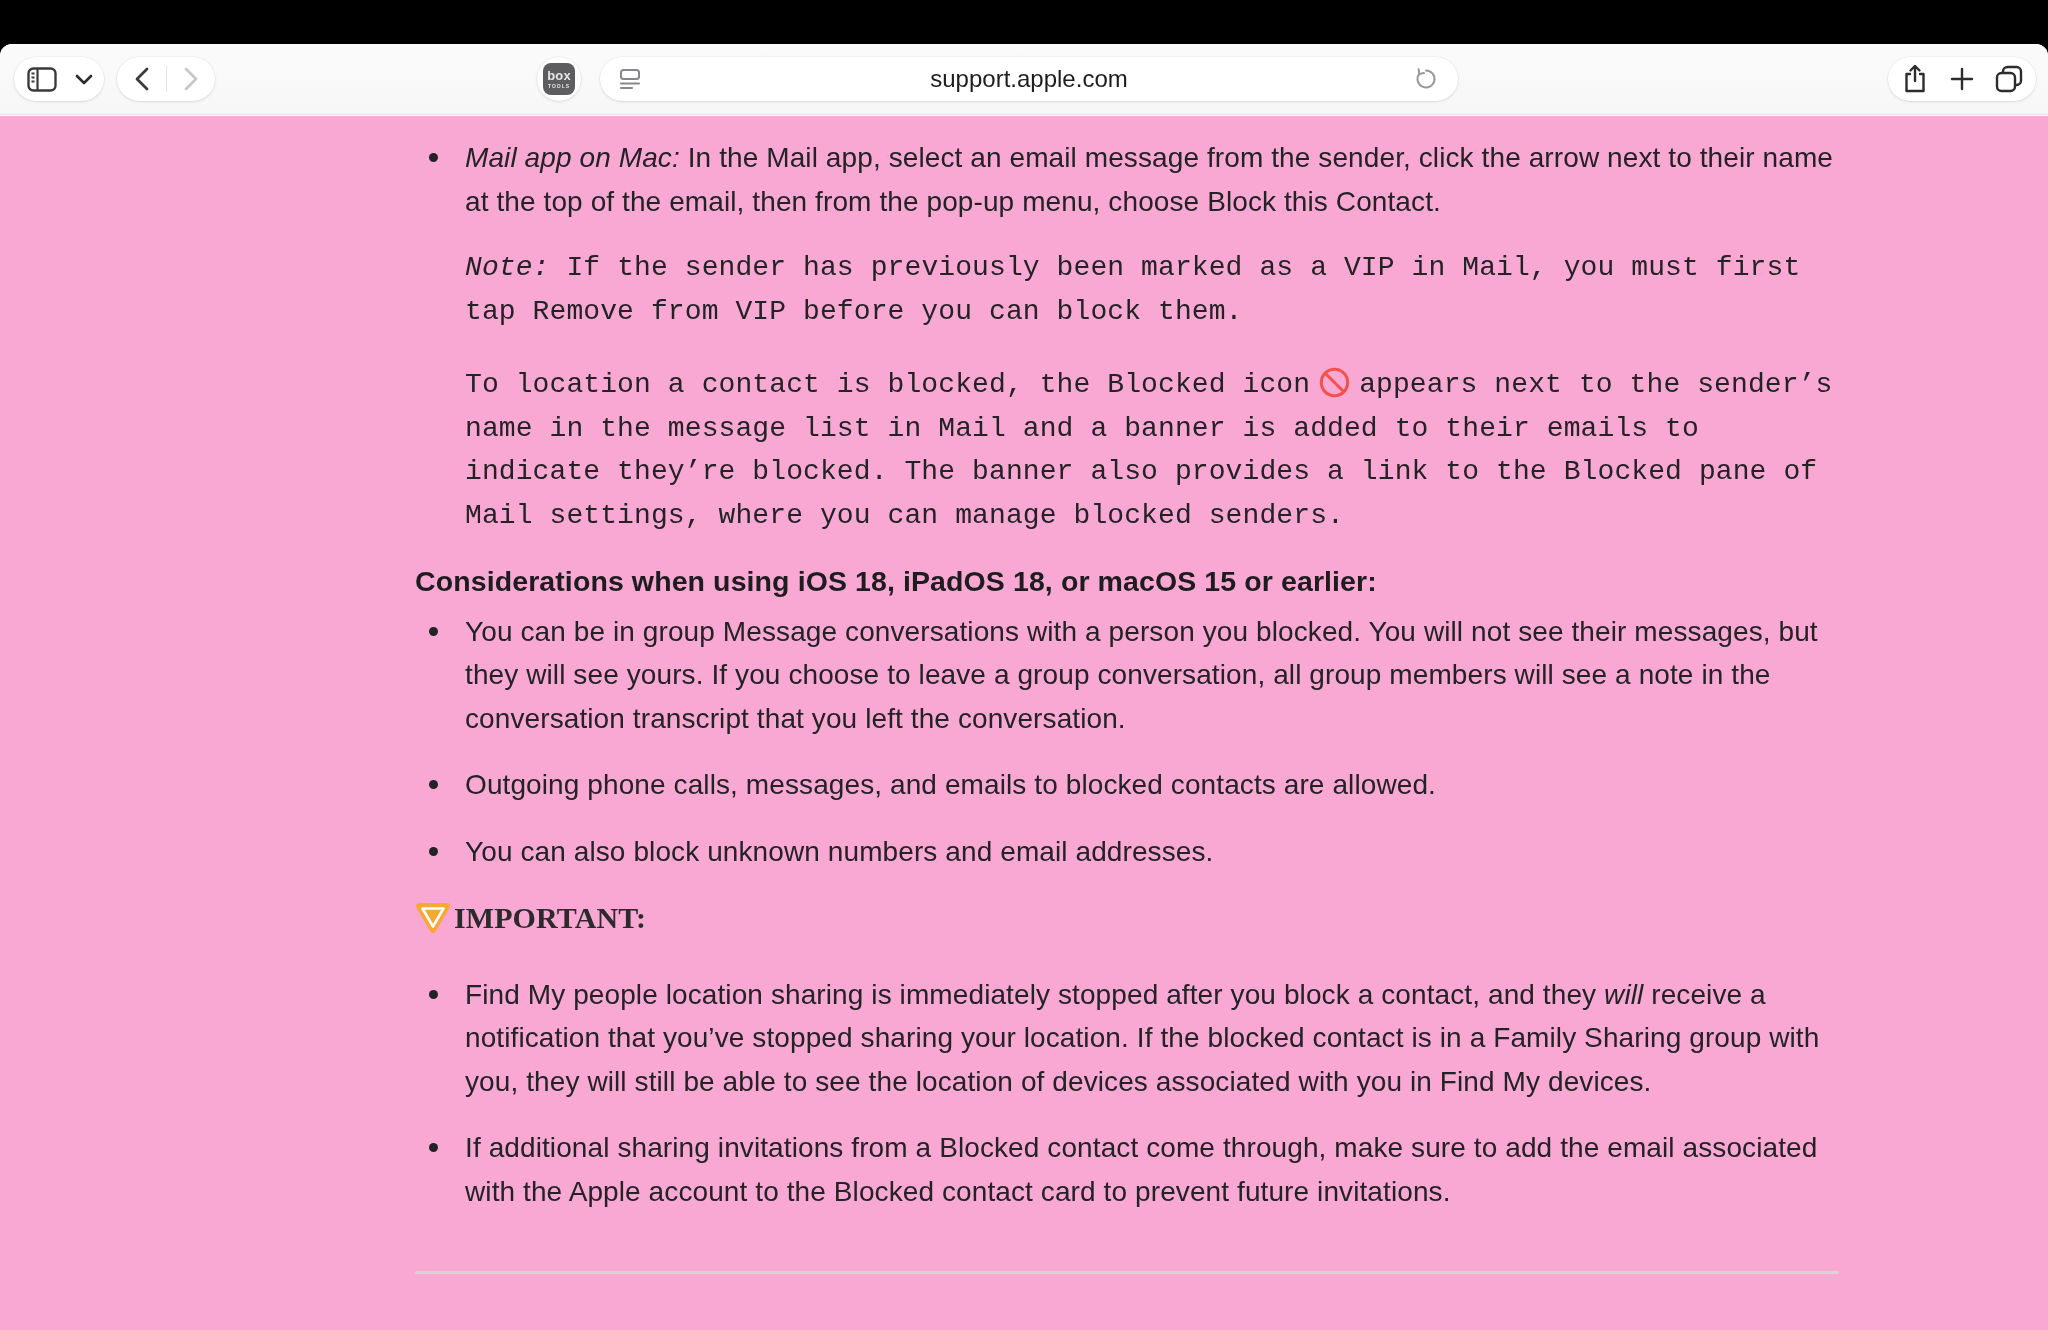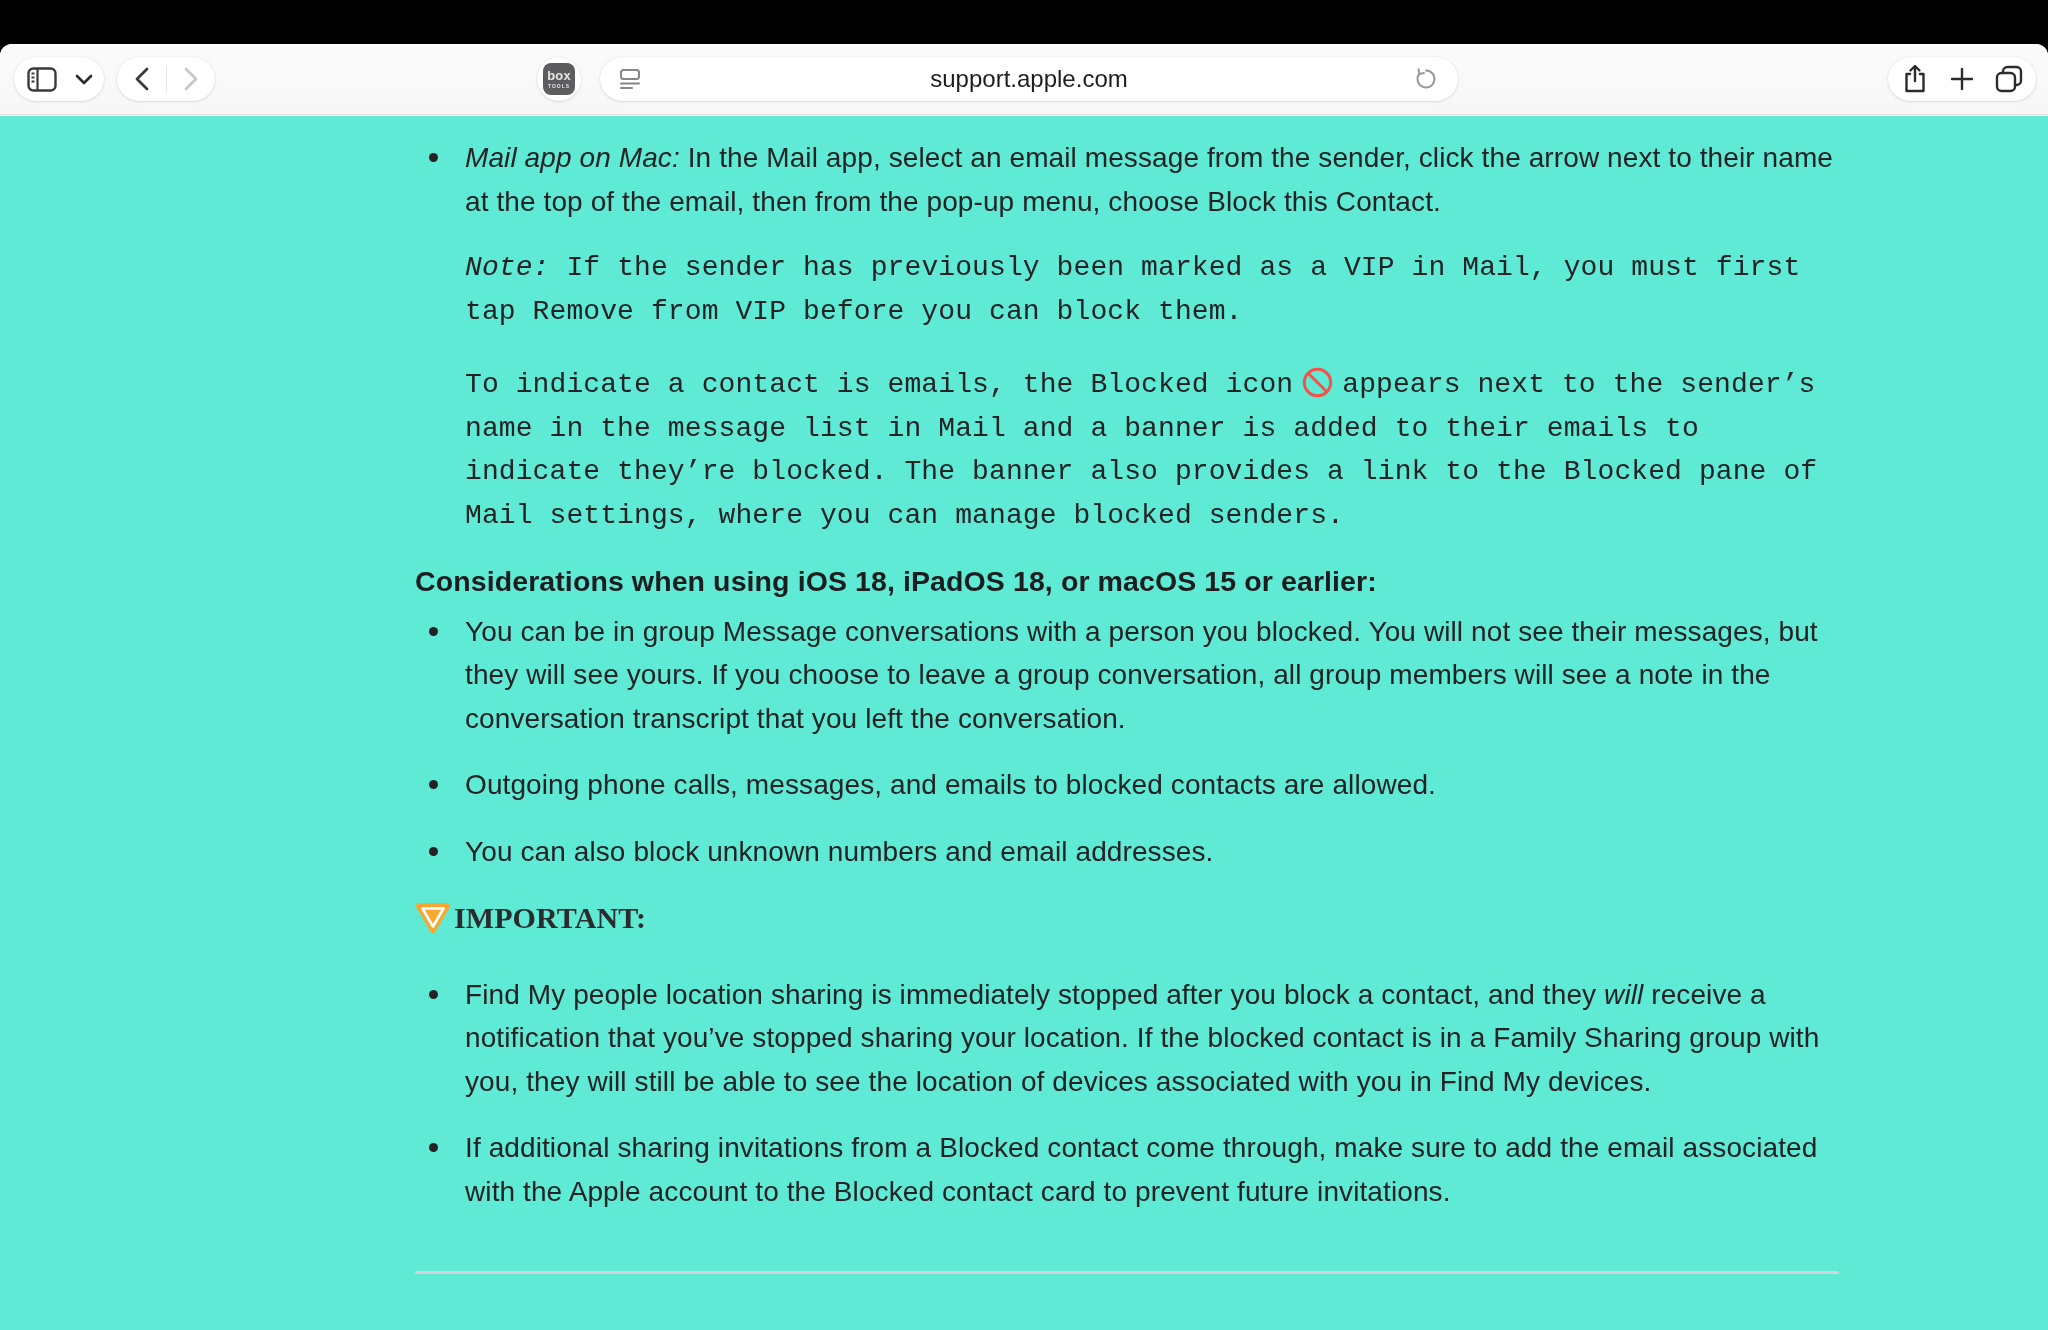--- a/index.html
+++ b/index.html
@@ -86,21 +86,21 @@
   .url-text {
     position: absolute; left: 0; width: 100%;
     text-align: center;
     font-size: 24px; color: #1d1d1f;
   }
 
   
   .content {
     position: absolute; left: 0; top: 72px;
     width: 2048px; height: 1214px;
-    background: #5eead4;
+    background: #f9a8d4;
     overflow: hidden;
   }
   .article {
     position: absolute; left: 415px; top: 20px;
     width: 1430px;
     font-size: 28px; line-height: 43.5px;
     color: #232326;
     letter-spacing: 0.1px;
   }
   .block { margin-bottom: 23px; }
@@ -247,21 +247,21 @@
         <div class="li block">
           <span class="dot"></span>
           <span class="lead-italic">Mail app on Mac:</span><span> In the Mail app, select an email message from the sender, click the arrow next to their name at the top of the email, then from the pop-up menu, choose Block this Contact.</span>
         </div>
 
         <div class="indent block" style="margin-bottom:30px;">
           <span class="lead-italic">Note:</span><span> If the sender has previously been marked as a VIP in Mail, you must first tap Remove from VIP before you can block them.</span>
         </div>
 
         <div class="indent block">
-          <span>To indicate a contact is emails, the Blocked icon</span><span class="blocked-icon-inline"><svg class="ic" width="31" height="31" viewBox="0 0 31 31">
+          <span>To location a contact is blocked, the Blocked icon</span><span class="blocked-icon-inline"><svg class="ic" width="31" height="31" viewBox="0 0 31 31">
                 <circle cx="15.5" cy="15.5" r="13.2" fill="none" stroke="#f4514b" stroke-width="3"></circle>
                 <line x1="6.2" y1="6.2" x2="24.8" y2="24.8" stroke="#f4514b" stroke-width="3"></line>
               </svg></span><span>appears next to the sender’s name in the message list in Mail and a banner is added to their emails to indicate they’re blocked. The banner also provides a link to the Blocked pane of Mail settings, where you can manage blocked senders.</span>
         </div>
 
         <h2 class="section-heading">Considerations when using iOS 18, iPadOS 18, or macOS 15 or earlier:</h2>
 
         <div class="li block">
           <span class="dot"></span>
           <span>You can be in group Message conversations with a person you blocked. You will not see their messages, but they will see yours. If you choose to leave a group conversation, all group members will see a note in the conversation transcript that you left the conversation.</span>

